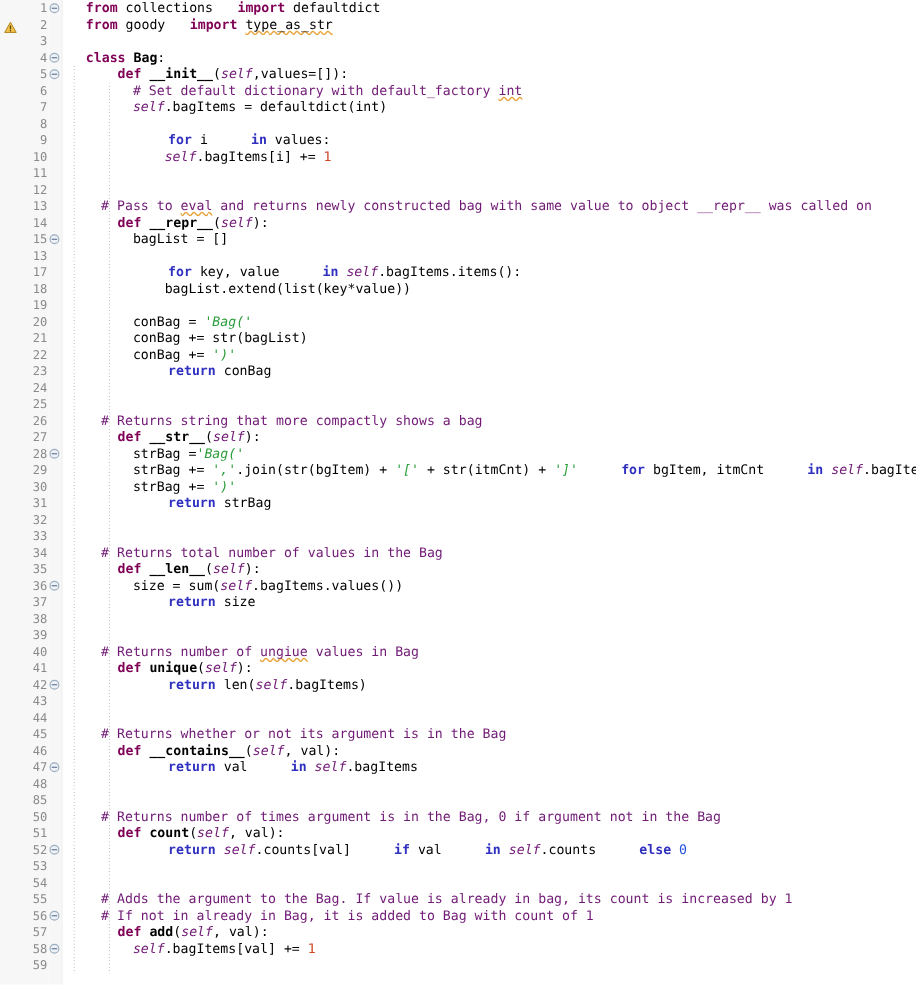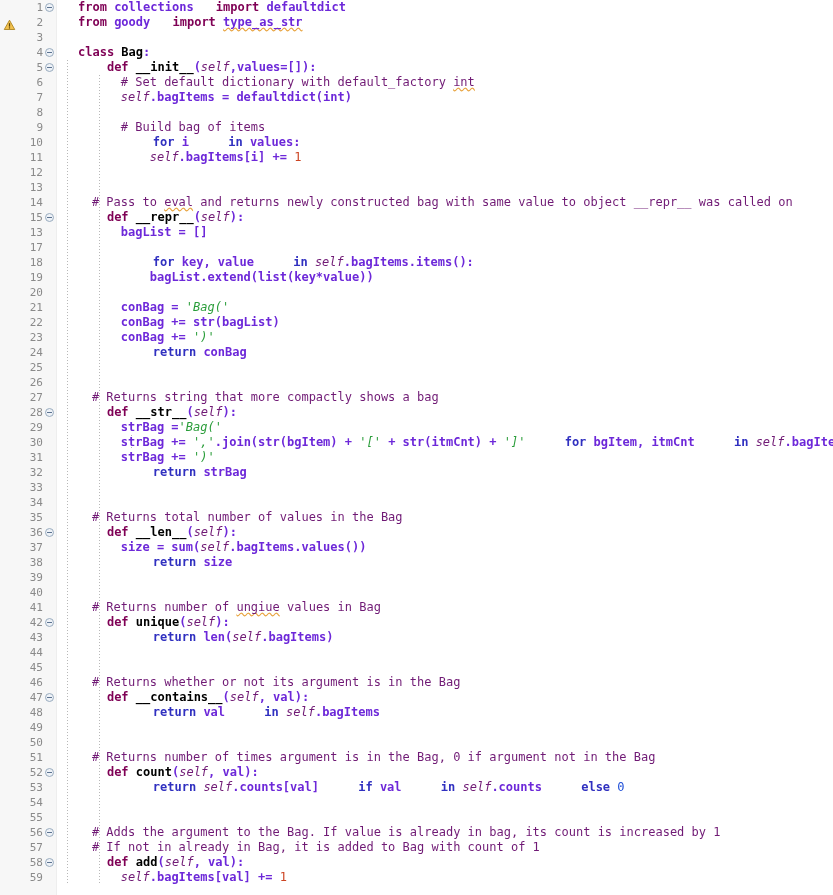--- a/index.html
+++ b/index.html
@@ -133,21 +133,21 @@
 
   
   .kw      { color: #7f0055; font-weight: bold; margin-left: 15px; }
   .kw2     { color: #3030c0; font-weight: bold; margin-left: 32px; }
   .fn      { color: #000000; font-weight: bold; }
   .self    { color: #701a75; font-style: italic; }
   .str     { color: #2a9d3a; font-style: italic; }
   .cmt     { color: #701a75; }
   .num     { color: #1f4fd8; }
   .num-r   { color: #cc4422; }
-  .plain   { color: #6d28d9; font-weight: bold; }
+  .plain   { color: #000000; }
 
   .squiggle {
     text-decoration: underline wavy #e8a33d;
     text-decoration-skip-ink: none;
   }
   .squiggle-cmt {
     text-decoration: underline wavy #e8a33d;
     text-decoration-skip-ink: none;
   }
 </style>
@@ -266,21 +266,21 @@
       <div class="num-row">39</div>
       <div class="num-row">40</div>
       <div class="num-row">41</div>
       <div class="num-row">42</div>
       <div class="num-row">43</div>
       <div class="num-row">44</div>
       <div class="num-row">45</div>
       <div class="num-row">46</div>
       <div class="num-row">47</div>
       <div class="num-row">48</div>
-      <div class="num-row">49</div>
+      <div class="num-row">85</div>
       <div class="num-row">50</div>
       <div class="num-row">51</div>
       <div class="num-row">52</div>
       <div class="num-row">53</div>
       <div class="num-row">54</div>
       <div class="num-row">55</div>
       <div class="num-row">56</div>
       <div class="num-row">57</div>
       <div class="num-row">58</div>
       <div class="num-row">59</div>
@@ -378,21 +378,20 @@
       </div>
     <div class="code-lines">
         <div class="code-line"><span class="kw">from</span> <span class="plain">collections</span> <span class="kw">import</span> <span class="plain">defaultdict</span></div>
         <div class="code-line"><span class="kw">from</span> <span class="plain">goody</span> <span class="kw">import</span> <span class="plain squiggle">type_as_str</span></div>
         <div class="code-line">&nbsp;</div>
         <div class="code-line"><span class="kw">class</span> <span class="fn">Bag</span><span class="plain">:</span></div>
         <div class="code-line">    <span class="kw">def</span> <span class="fn">__init__</span><span class="plain">(</span><span class="self">self</span><span class="plain">,values=[]):</span></div>
         <div class="code-line">        <span class="cmt"># Set default dictionary with default_factory </span><span class="cmt squiggle-cmt">int</span></div>
         <div class="code-line">        <span class="self">self</span><span class="plain">.bagItems = defaultdict(int)</span></div>
         <div class="code-line">&nbsp;</div>
-        <div class="code-line">        <span class="cmt"># Build bag of items</span></div>
         <div class="code-line">        <span class="kw2">for</span> <span class="plain">i</span> <span class="kw2">in</span> <span class="plain">values:</span></div>
         <div class="code-line">            <span class="self">self</span><span class="plain">.bagItems[i] += </span><span class="num-r">1</span></div>
         <div class="code-line">&nbsp;</div>
         <div class="code-line">&nbsp;</div>
         <div class="code-line">    <span class="cmt"># Pass to </span><span class="cmt squiggle-cmt">eval</span><span class="cmt"> and returns newly constructed bag with same value to object __repr__ was called on</span></div>
         <div class="code-line">    <span class="kw">def</span> <span class="fn">__repr__</span><span class="plain">(</span><span class="self">self</span><span class="plain">):</span></div>
         <div class="code-line">        <span class="plain">bagList = []</span></div>
         <div class="code-line">&nbsp;</div>
         <div class="code-line">        <span class="kw2">for</span> <span class="plain">key, value</span> <span class="kw2">in</span> <span class="self">self</span><span class="plain">.bagItems.items():</span></div>
         <div class="code-line">            <span class="plain">bagList.extend(list(key*value))</span></div>

